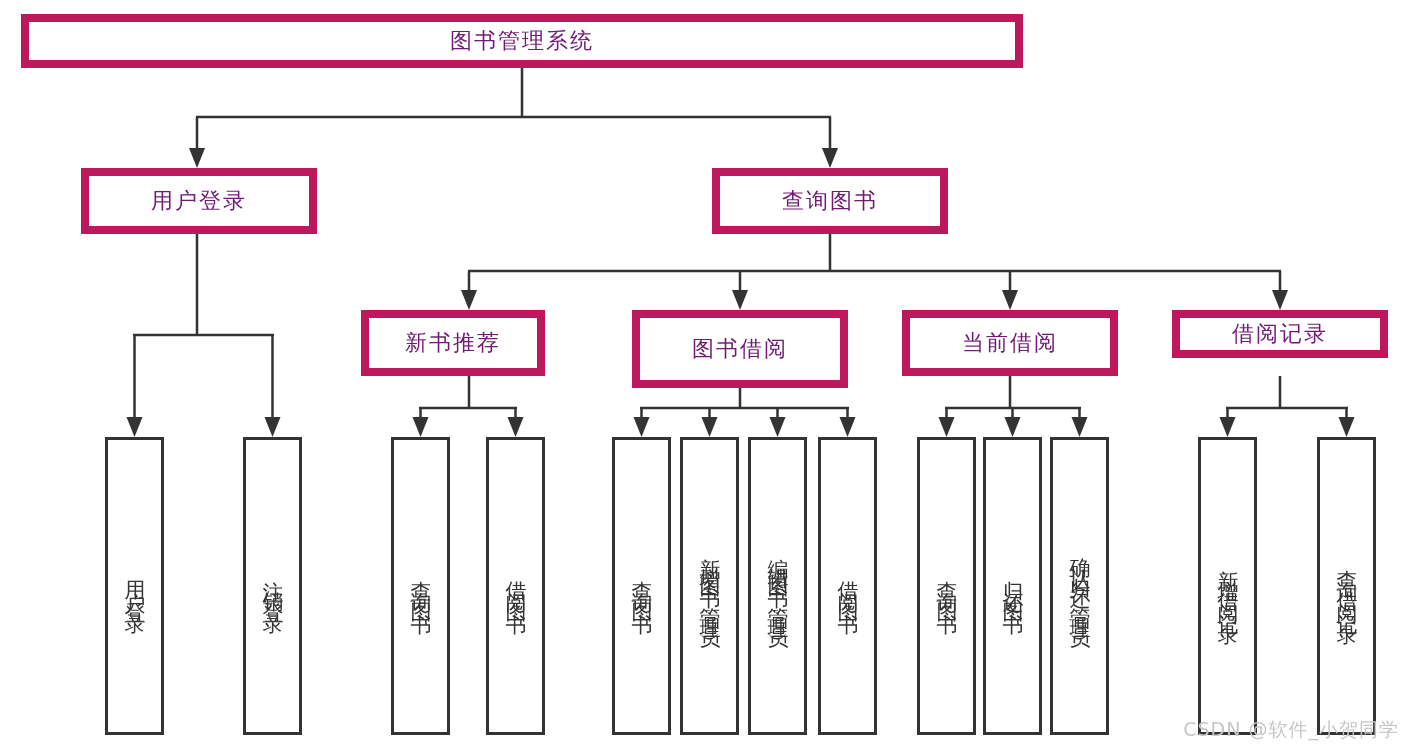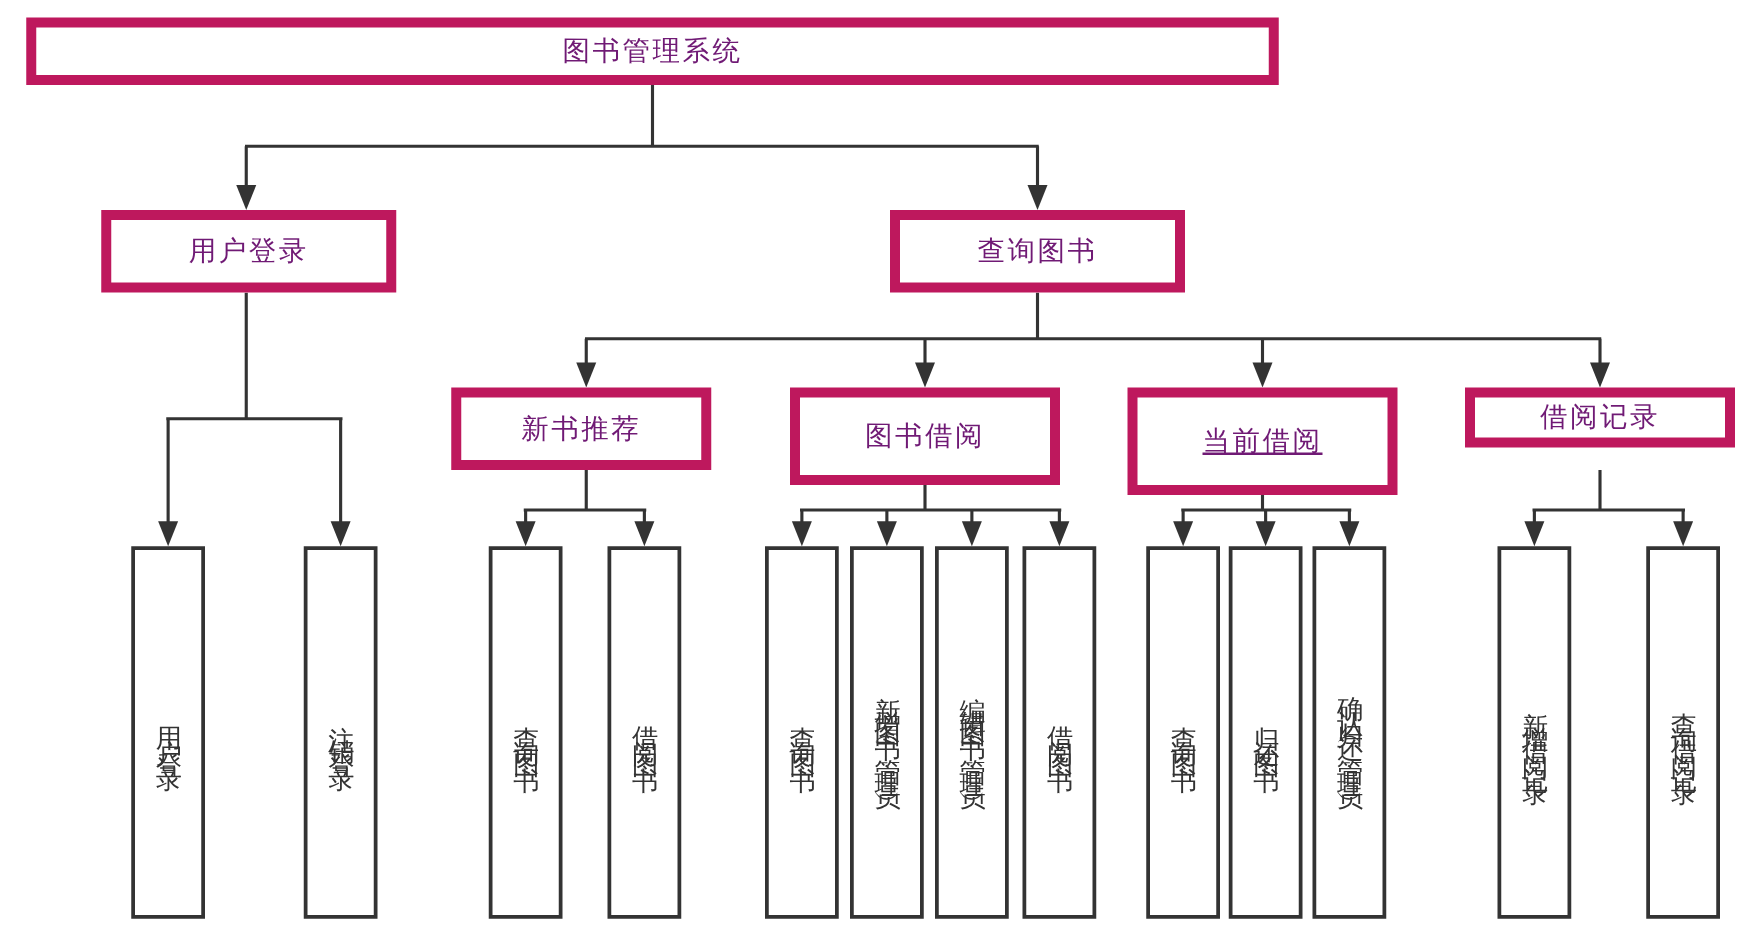--- a/index.html
+++ b/index.html
@@ -102,37 +102,38 @@
     <path d="M1280 376 V408 M1226 408 H1348 M1227.5 408 V421 M1346.5 408 V421" stroke="#333333" stroke-width="2.5" fill="none"></path>
     <polygon points="1227.5,437 1219.5,417 1235.5,417" fill="#333333"></polygon>
     <polygon points="1346.5,437 1338.5,417 1354.5,417" fill="#333333"></polygon>
   </svg>
 
   <div class="node" style="left:21px; top:14px; width:1002px; height:54px;">图书管理系统</div>
 
   <div class="node" style="left:81px; top:168px; width:236px; height:66px;">用户登录</div>
   <div class="node" style="left:712px; top:168px; width:236px; height:66px;">查询图书</div>
 
-  <div class="node" style="left:361px; top:310px; width:208px; height:66px;">新书推荐</div>
+  <div class="node" style="left:361px; top:310px; width:184px; height:66px;">新书推荐</div>
   <div class="node" style="left:632px; top:310px; width:216px; height:78px;">图书借阅</div>
-  <div class="node" style="left:902px; top:310px; width:216px; height:86px;text-decoration:underline;">当前借阅</div>
+  <div class="node" style="left:902px; top:310px; width:216px; height:66px;">当前借阅</div>
   <div class="node" style="left:1172px; top:310px; width:216px; height:48px;">借阅记录</div>
 
   <div class="leaf" style="left:105px; top:437px; width:59px; height:298px;">用户登录</div>
   <div class="leaf" style="left:243px; top:437px; width:59px; height:298px;">注销登录</div>
 
   <div class="leaf" style="left:391px; top:437px; width:59px; height:298px;">查询图书</div>
   <div class="leaf" style="left:486px; top:437px; width:59px; height:298px;">借阅图书</div>
 
   <div class="leaf" style="left:612px; top:437px; width:59px; height:298px;">查询图书</div>
   <div class="leaf long" style="left:680px; top:437px; width:59px; height:298px;">新增图书（管理员）</div>
   <div class="leaf long" style="left:748px; top:437px; width:59px; height:298px;">编辑图书（管理员）</div>
   <div class="leaf" style="left:818px; top:437px; width:59px; height:298px;">借阅图书</div>
 
   <div class="leaf" style="left:917px; top:437px; width:59px; height:298px;">查询图书</div>
   <div class="leaf" style="left:983px; top:437px; width:59px; height:298px;">归还图书</div>
   <div class="leaf long" style="left:1050px; top:437px; width:59px; height:298px;">确认归还（管理员）</div>
 
   <div class="leaf" style="left:1198px; top:437px; width:59px; height:298px;">新增借阅记录</div>
   <div class="leaf" style="left:1317px; top:437px; width:59px; height:298px;">查询借阅记录</div>
 
+  <div id="watermark">CSDN @软件_小贺同学</div>
 
 </div>
 
 </body></html>

